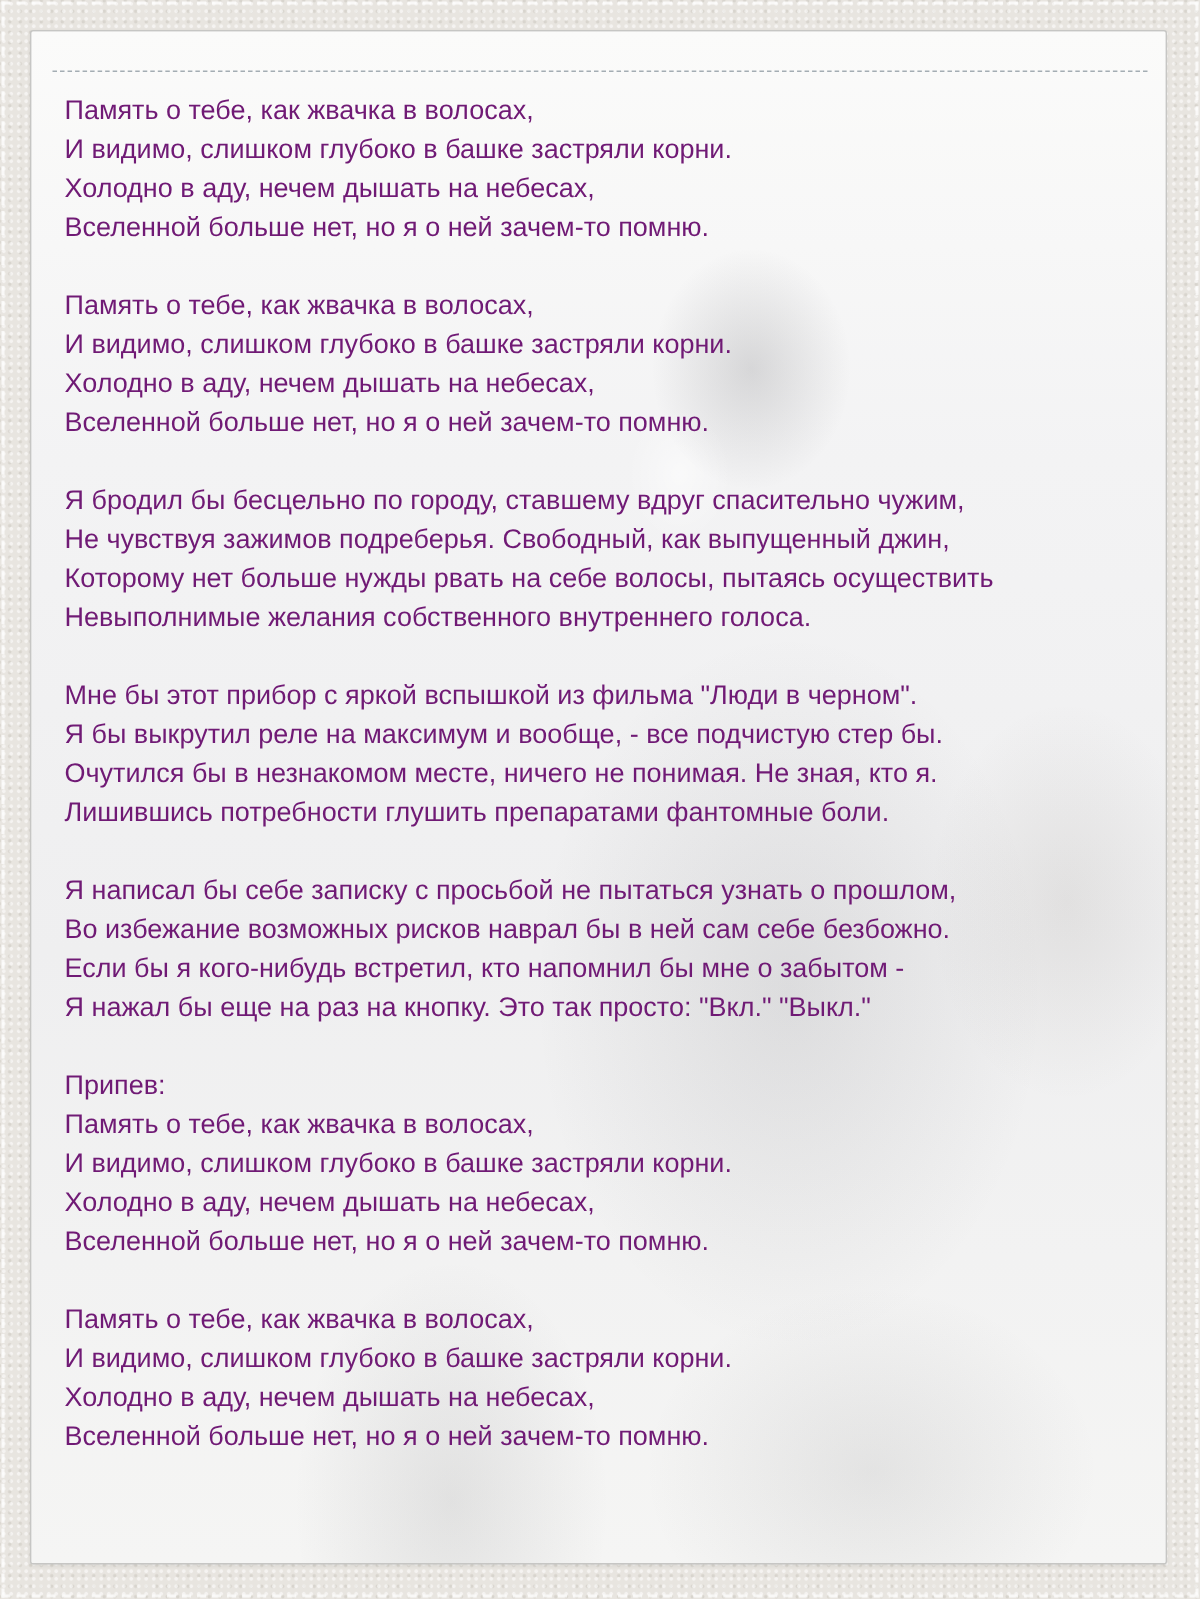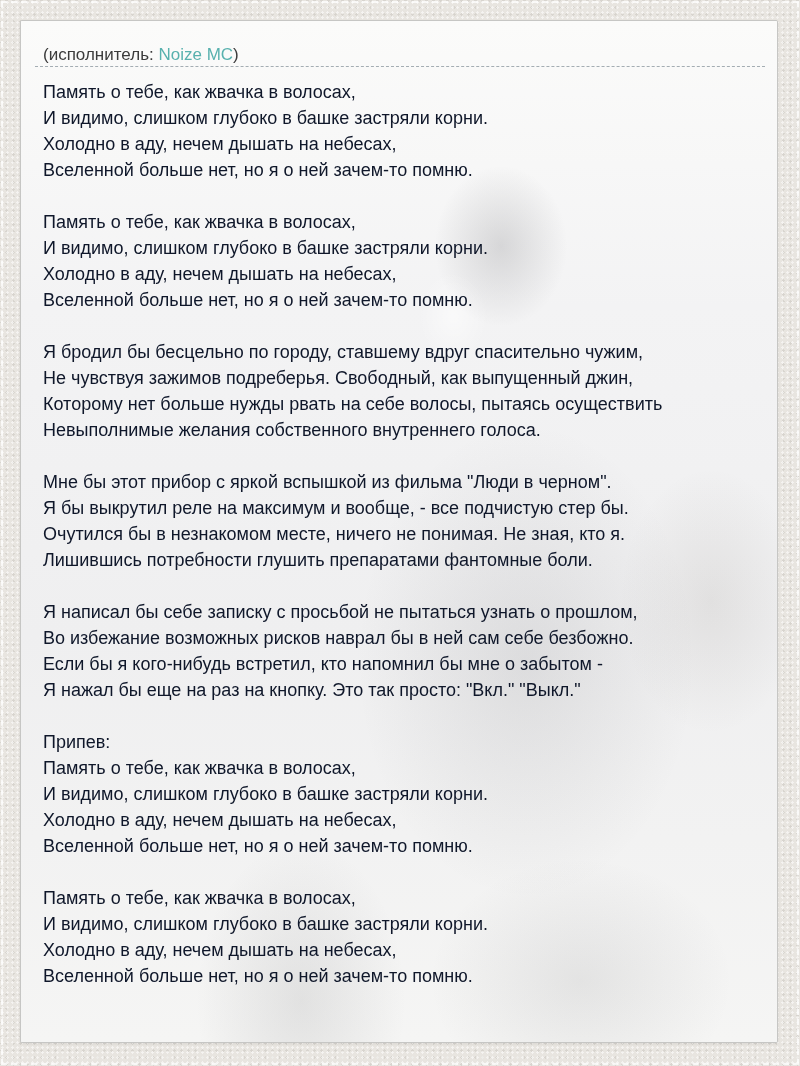--- a/index.html
+++ b/index.html
@@ -46,32 +46,31 @@
     font-size:27px; font-weight:400; line-height:30px;
     color:#c62a5c; margin:0 0 2px 0;
   }
   .artist-line { font-size:17px; line-height:19px; color:#3b3b3b; }
   .artist-link { color:#58b1ae; text-decoration:none; cursor:pointer; }
   .separator {
     border-bottom:1px dashed #a4adb3;
     margin:2px -10px 0 -8px;
     height:1px;
   }
-  .lyrics { padding-top:12px; font-size:18px; line-height:26px; color:#0f172a; }
+  .lyrics { padding-top:12px; font-size:18px; line-height:26px; color:#701a75; }
   .stanza { margin:0 0 26px 0; }
 </style>
 </head>
 <body>
 
 <div class="page-frame"></div>
 
 <div class="card">
   <div class="photo-bg"></div>
   <div class="content">
-    <div class="artist-line"><span>(исполнитель: </span><a class="artist-link">Noize MC</a><span>)</span></div>
     <div class="separator"></div>
     <div class="lyrics">
         <p class="stanza">Память о тебе, как жвачка в волосах,<br>И видимо, слишком глубоко в башке застряли корни.<br>Холодно в аду, нечем дышать на небесах,<br>Вселенной больше нет, но я о ней зачем-то помню.</p>
         <p class="stanza">Память о тебе, как жвачка в волосах,<br>И видимо, слишком глубоко в башке застряли корни.<br>Холодно в аду, нечем дышать на небесах,<br>Вселенной больше нет, но я о ней зачем-то помню.</p>
         <p class="stanza">Я бродил бы бесцельно по городу, ставшему вдруг спасительно чужим,<br>Не чувствуя зажимов подреберья. Свободный, как выпущенный джин,<br>Которому нет больше нужды рвать на себе волосы, пытаясь осуществить<br>Невыполнимые желания собственного внутреннего голоса.</p>
         <p class="stanza">Мне бы этот прибор с яркой вспышкой из фильма "Люди в черном".<br>Я бы выкрутил реле на максимум и вообще, - все подчистую стер бы.<br>Очутился бы в незнакомом месте, ничего не понимая. Не зная, кто я.<br>Лишившись потребности глушить препаратами фантомные боли.</p>
         <p class="stanza">Я написал бы себе записку с просьбой не пытаться узнать о прошлом,<br>Во избежание возможных рисков наврал бы в ней сам себе безбожно.<br>Если бы я кого-нибудь встретил, кто напомнил бы мне о забытом -<br>Я нажал бы еще на раз на кнопку. Это так просто: "Вкл." "Выкл."</p>
         <p class="stanza">Припев:<br>Память о тебе, как жвачка в волосах,<br>И видимо, слишком глубоко в башке застряли корни.<br>Холодно в аду, нечем дышать на небесах,<br>Вселенной больше нет, но я о ней зачем-то помню.</p>
         <p class="stanza">Память о тебе, как жвачка в волосах,<br>И видимо, слишком глубоко в башке застряли корни.<br>Холодно в аду, нечем дышать на небесах,<br>Вселенной больше нет, но я о ней зачем-то помню.</p>
       </div>

